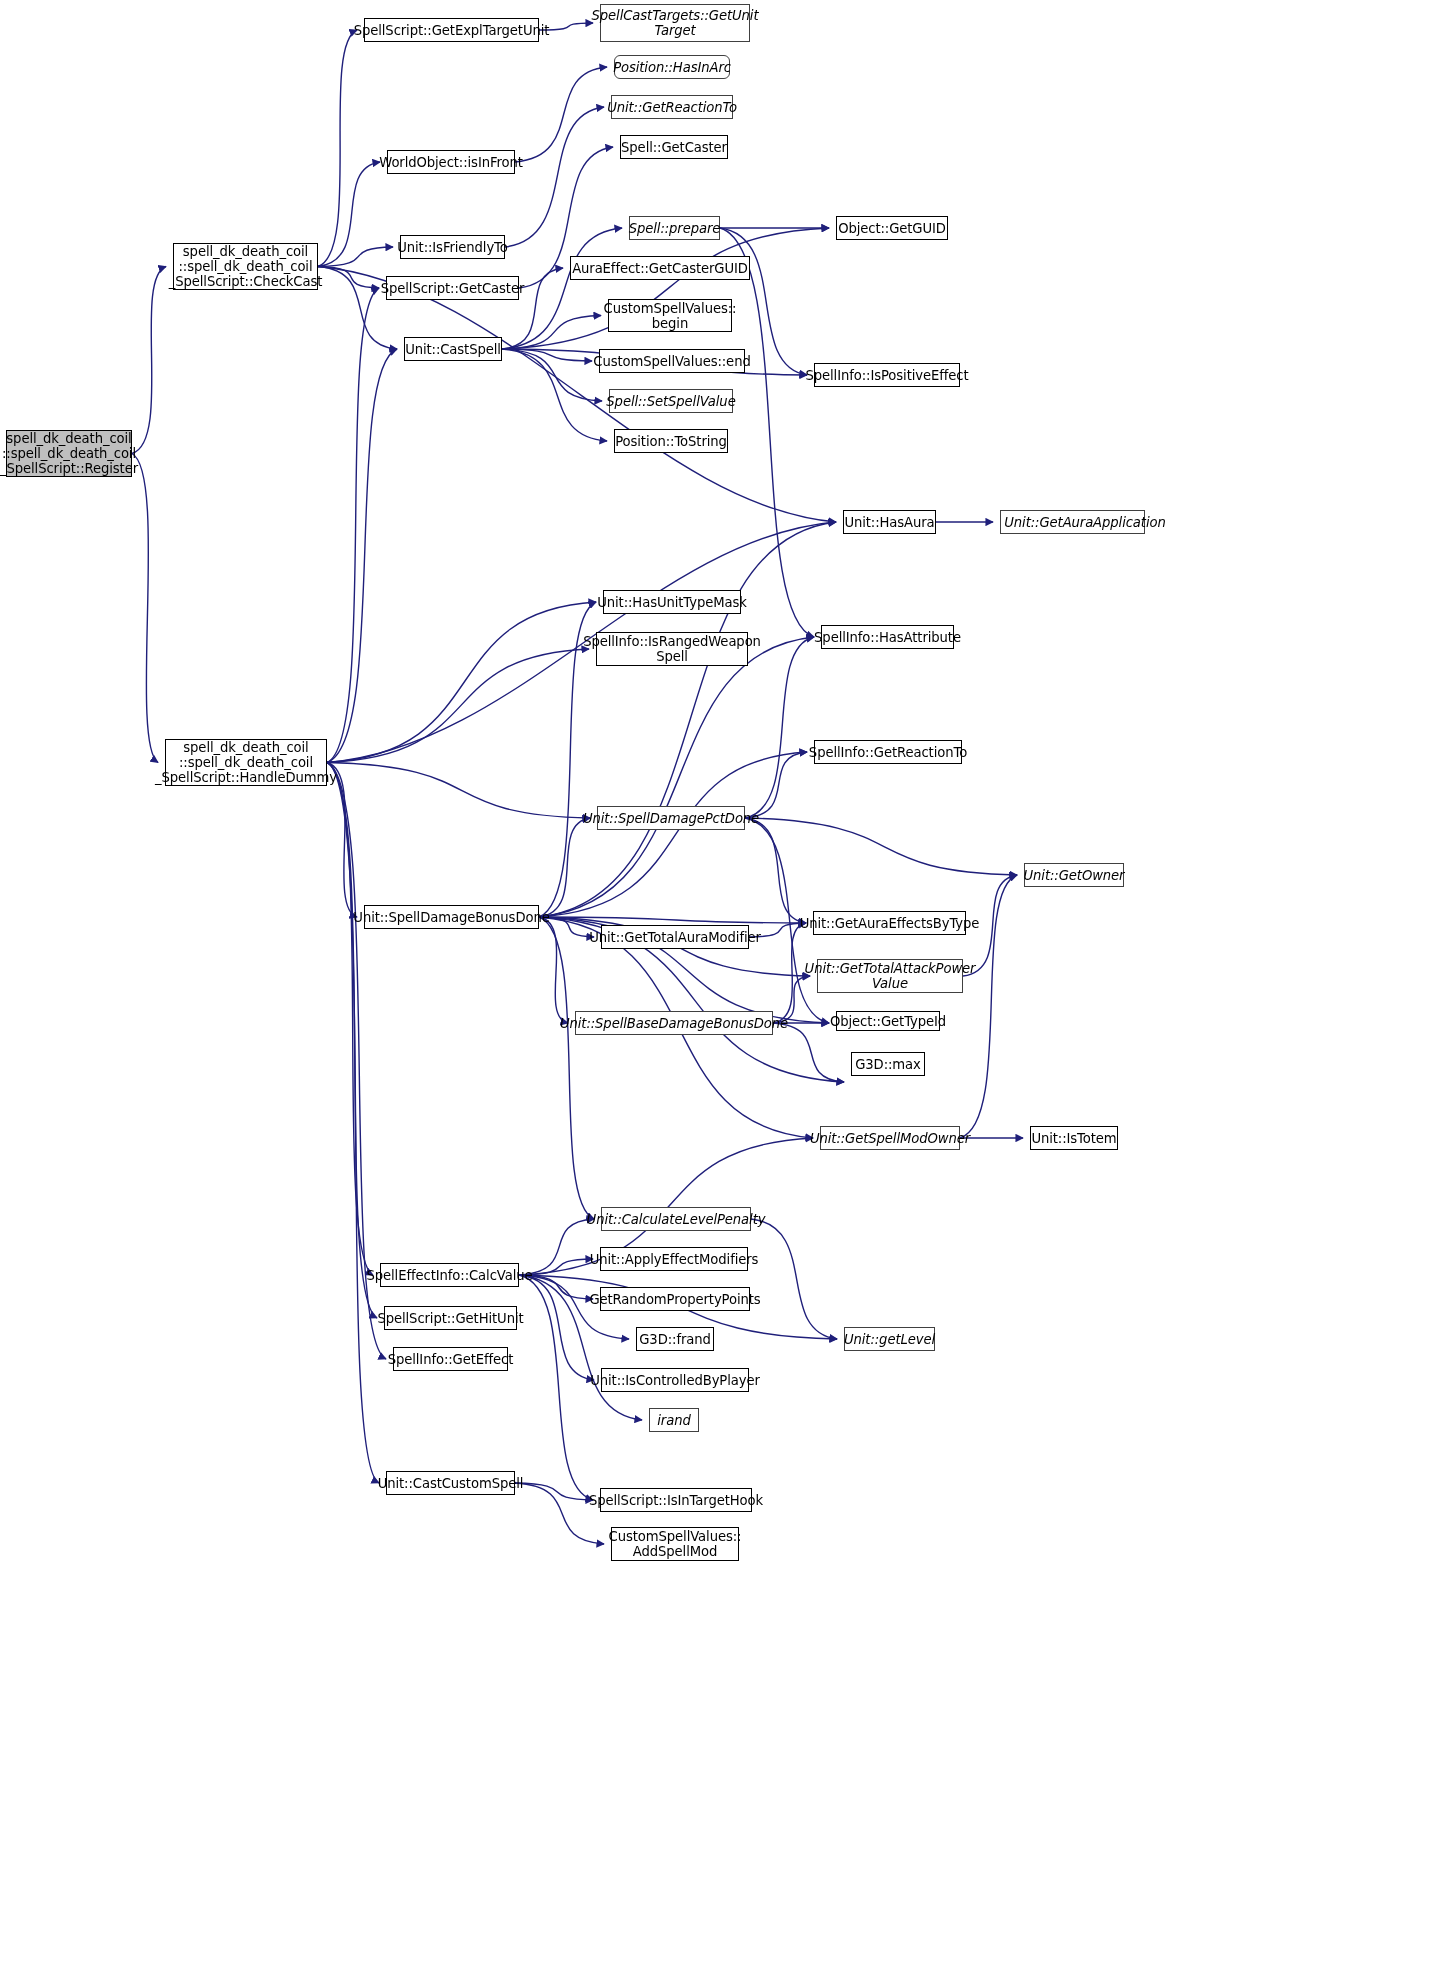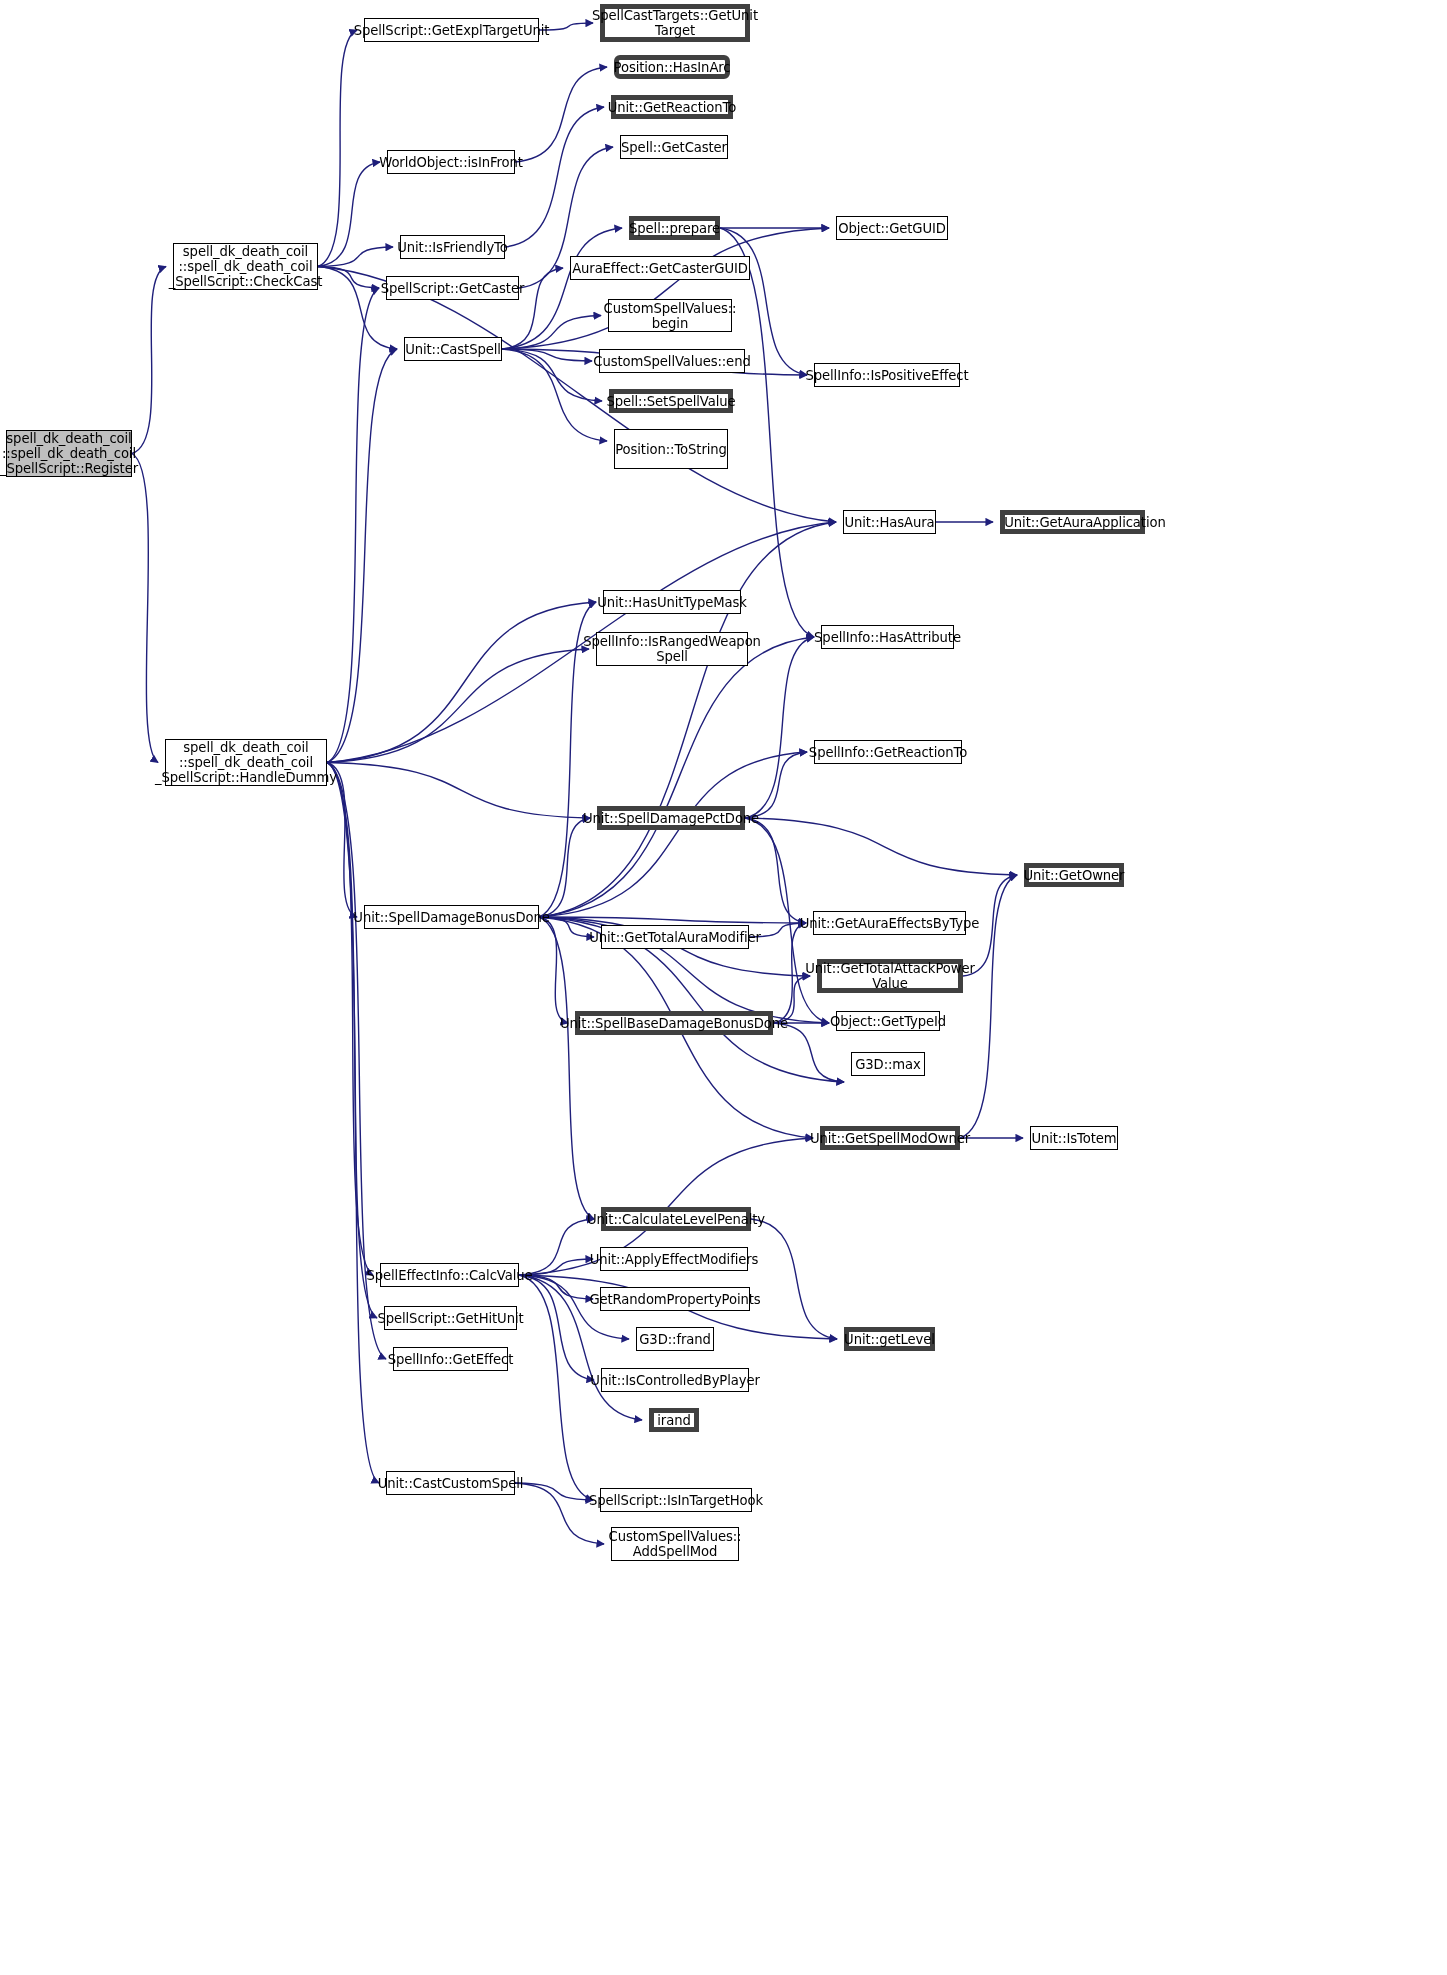--- a/index.html
+++ b/index.html
@@ -33,21 +33,22 @@
     border: 1px solid #000000;
     font-size: 13.2px;
     line-height: 15px;
     color: #000000;
     letter-spacing: -0.1px;
     white-space: pre-line;
     padding: 0 3px;
     z-index: 5;
   }
   .node.red {
-    border: 5px solid #404040;
+    border: 1px solid #404040;
+    font-style: italic;
   }
   .node.root {
     background: #bfbfbf;
     border: 1px solid #000000;
   }
 </style>
 </head>
 <body>
 
 <div id="canvas">
@@ -152,21 +153,21 @@
       <div class="node" style="left: 387px; top: 150px; width: 128px; height: 24px;">WorldObject::isInFront</div>
       <div class="node" style="left: 400px; top: 235px; width: 105px; height: 24px;">Unit::IsFriendlyTo</div>
       <div class="node" style="left: 386px; top: 276px; width: 133px; height: 24px;">SpellScript::GetCaster</div>
       <div class="node" style="left: 404px; top: 337px; width: 98px; height: 24px;">Unit::CastSpell</div>
       <div class="node red" style="left: 629px; top: 216px; width: 91px; height: 24px;">Spell::prepare</div>
       <div class="node" style="left: 570px; top: 256px; width: 180px; height: 24px;">AuraEffect::GetCasterGUID</div>
       <div class="node" style="left: 608px; top: 299px; width: 124px; height: 33px;">CustomSpellValues::
 begin</div>
       <div class="node" style="left: 599px; top: 349px; width: 146px; height: 24px;">CustomSpellValues::end</div>
       <div class="node red" style="left: 609px; top: 389px; width: 124px; height: 24px;">Spell::SetSpellValue</div>
-      <div class="node" style="left: 614px; top: 429px; width: 114px; height: 40px;">Position::ToString</div>
+      <div class="node" style="left: 614px; top: 429px; width: 114px; height: 24px;">Position::ToString</div>
       <div class="node" style="left: 836px; top: 216px; width: 112px; height: 24px;">Object::GetGUID</div>
       <div class="node" style="left: 814px; top: 363px; width: 146px; height: 24px;">SpellInfo::IsPositiveEffect</div>
       <div class="node" style="left: 843px; top: 510px; width: 93px; height: 24px;">Unit::HasAura</div>
       <div class="node red" style="left: 1000px; top: 510px; width: 145px; height: 24px; padding-left: 28px;">Unit::GetAuraApplication</div>
       <div class="node" style="left: 603px; top: 590px; width: 138px; height: 24px;">Unit::HasUnitTypeMask</div>
       <div class="node" style="left: 596px; top: 632px; width: 152px; height: 34px;">SpellInfo::IsRangedWeapon
 Spell</div>
       <div class="node" style="left: 821px; top: 625px; width: 133px; height: 24px;">SpellInfo::HasAttribute</div>
       <div class="node" style="left: 814px; top: 740px; width: 148px; height: 24px;">SpellInfo::GetReactionTo</div>
       <div class="node red" style="left: 597px; top: 806px; width: 148px; height: 24px;">Unit::SpellDamagePctDone</div>

